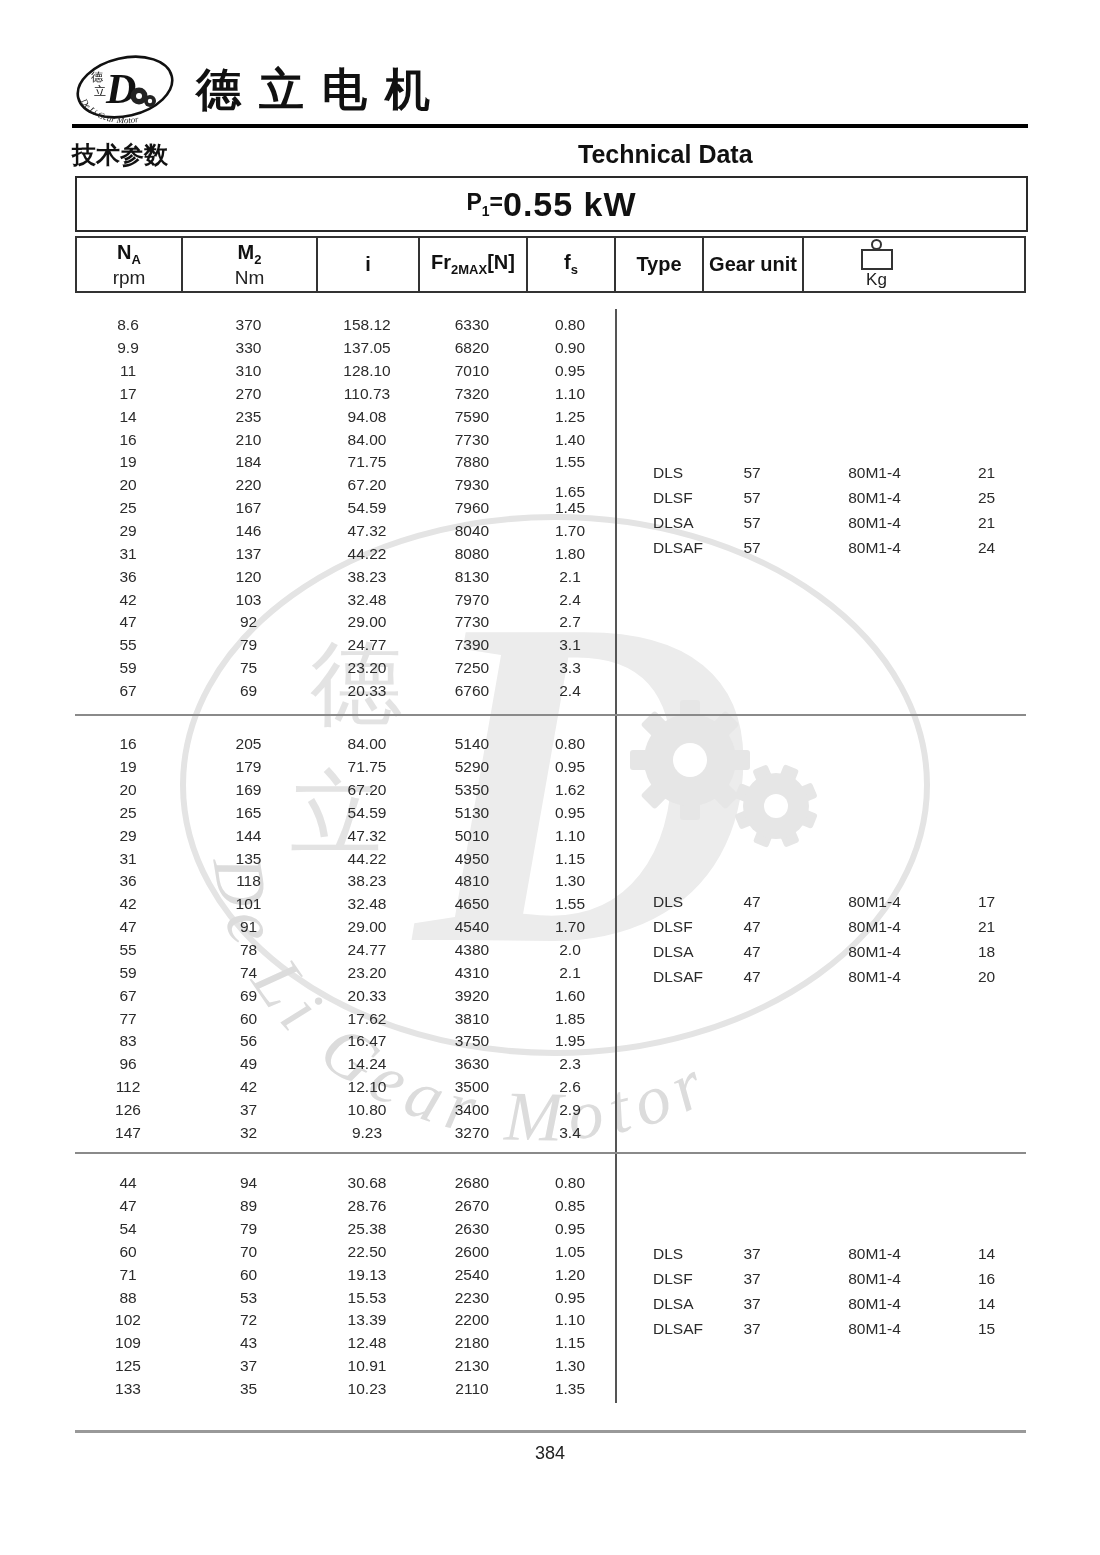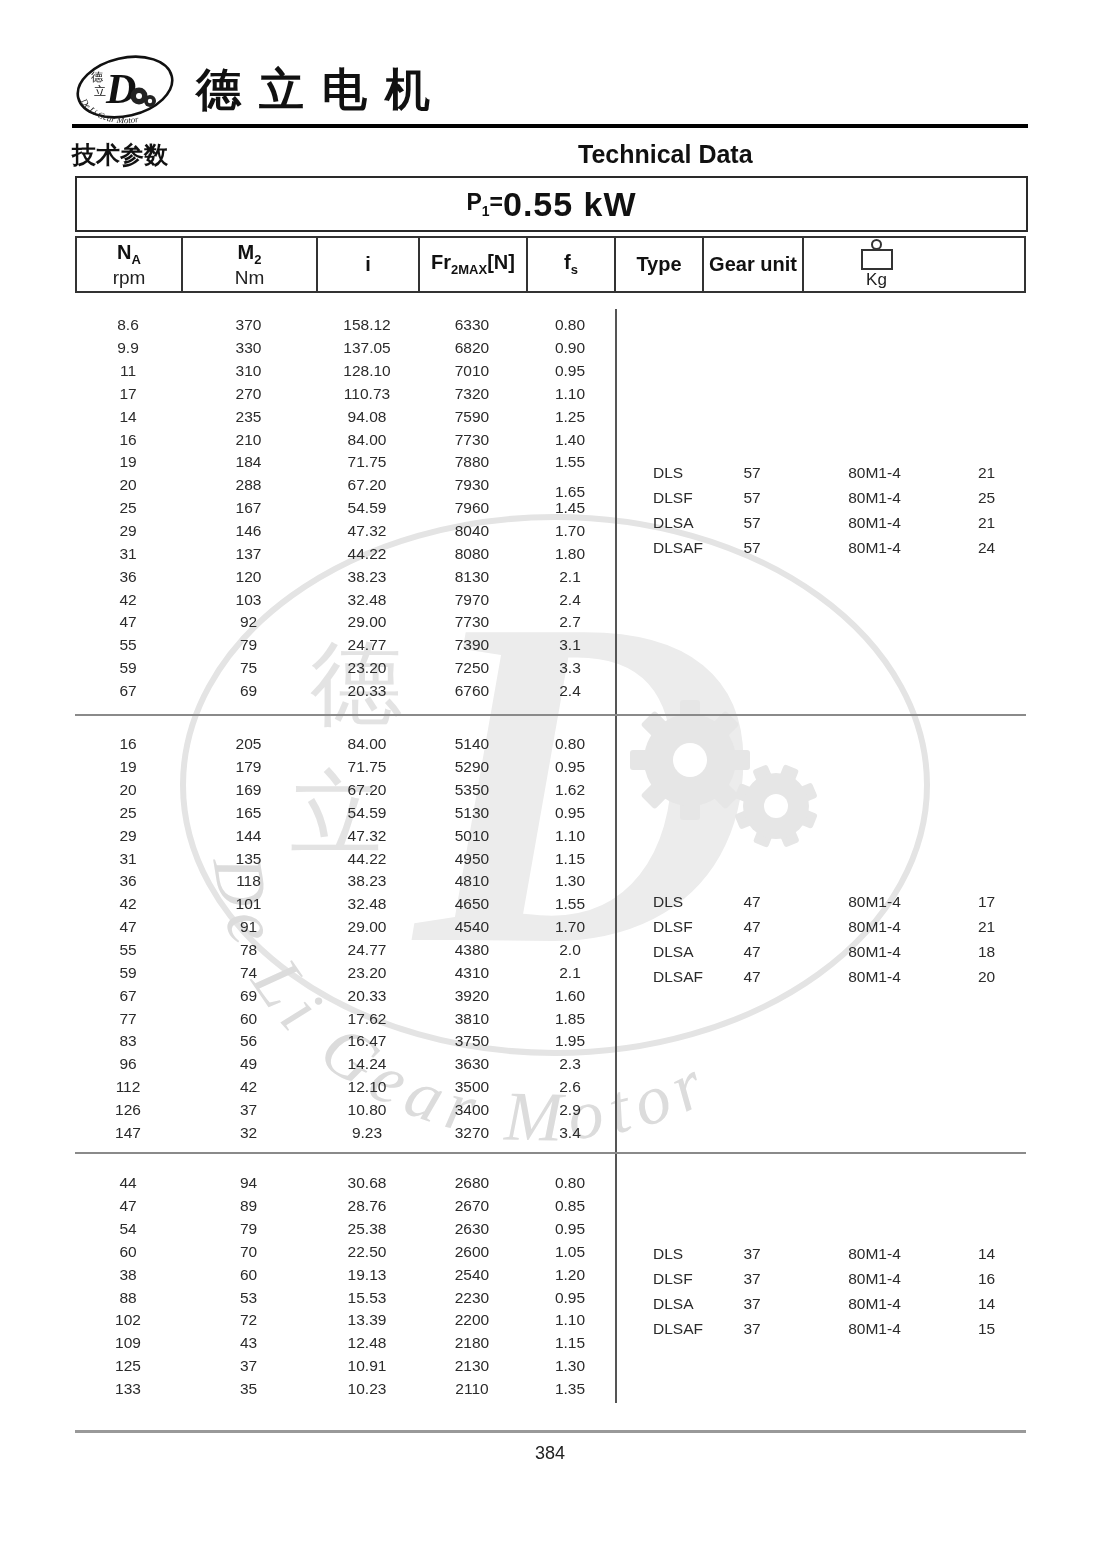--- a/index.html
+++ b/index.html
@@ -203,21 +203,21 @@
         <div class="cell" style="grid-area: 6 / 2;">210</div>
         <div class="cell" style="grid-area: 6 / 3;">84.00</div>
         <div class="cell" style="grid-area: 6 / 4;">7730</div>
         <div class="cell" style="grid-area: 6 / 5;">1.40</div>
         <div class="cell" style="grid-area: 7 / 1;">19</div>
         <div class="cell" style="grid-area: 7 / 2;">184</div>
         <div class="cell" style="grid-area: 7 / 3;">71.75</div>
         <div class="cell" style="grid-area: 7 / 4;">7880</div>
         <div class="cell" style="grid-area: 7 / 5;">1.55</div>
         <div class="cell" style="grid-area: 8 / 1;">20</div>
-        <div class="cell" style="grid-area: 8 / 2;">288</div>
+        <div class="cell" style="grid-area: 8 / 2;">220</div>
         <div class="cell" style="grid-area: 8 / 3;">67.20</div>
         <div class="cell" style="grid-area: 8 / 4;">7930</div>
         <div class="cell" style="grid-area: 8 / 5; margin-top: 13px;">1.65</div>
         <div class="cell" style="grid-area: 9 / 1;">25</div>
         <div class="cell" style="grid-area: 9 / 2;">167</div>
         <div class="cell" style="grid-area: 9 / 3;">54.59</div>
         <div class="cell" style="grid-area: 9 / 4;">7960</div>
         <div class="cell" style="grid-area: 9 / 5;">1.45</div>
         <div class="cell" style="grid-area: 10 / 1;">29</div>
         <div class="cell" style="grid-area: 10 / 2;">146</div>
@@ -408,21 +408,21 @@
         <div class="cell" style="grid-area: 3 / 1;">54</div>
         <div class="cell" style="grid-area: 3 / 2;">79</div>
         <div class="cell" style="grid-area: 3 / 3;">25.38</div>
         <div class="cell" style="grid-area: 3 / 4;">2630</div>
         <div class="cell" style="grid-area: 3 / 5;">0.95</div>
         <div class="cell" style="grid-area: 4 / 1;">60</div>
         <div class="cell" style="grid-area: 4 / 2;">70</div>
         <div class="cell" style="grid-area: 4 / 3;">22.50</div>
         <div class="cell" style="grid-area: 4 / 4;">2600</div>
         <div class="cell" style="grid-area: 4 / 5;">1.05</div>
-        <div class="cell" style="grid-area: 5 / 1;">38</div>
+        <div class="cell" style="grid-area: 5 / 1;">71</div>
         <div class="cell" style="grid-area: 5 / 2;">60</div>
         <div class="cell" style="grid-area: 5 / 3;">19.13</div>
         <div class="cell" style="grid-area: 5 / 4;">2540</div>
         <div class="cell" style="grid-area: 5 / 5;">1.20</div>
         <div class="cell" style="grid-area: 6 / 1;">88</div>
         <div class="cell" style="grid-area: 6 / 2;">53</div>
         <div class="cell" style="grid-area: 6 / 3;">15.53</div>
         <div class="cell" style="grid-area: 6 / 4;">2230</div>
         <div class="cell" style="grid-area: 6 / 5;">0.95</div>
         <div class="cell" style="grid-area: 7 / 1;">102</div>

